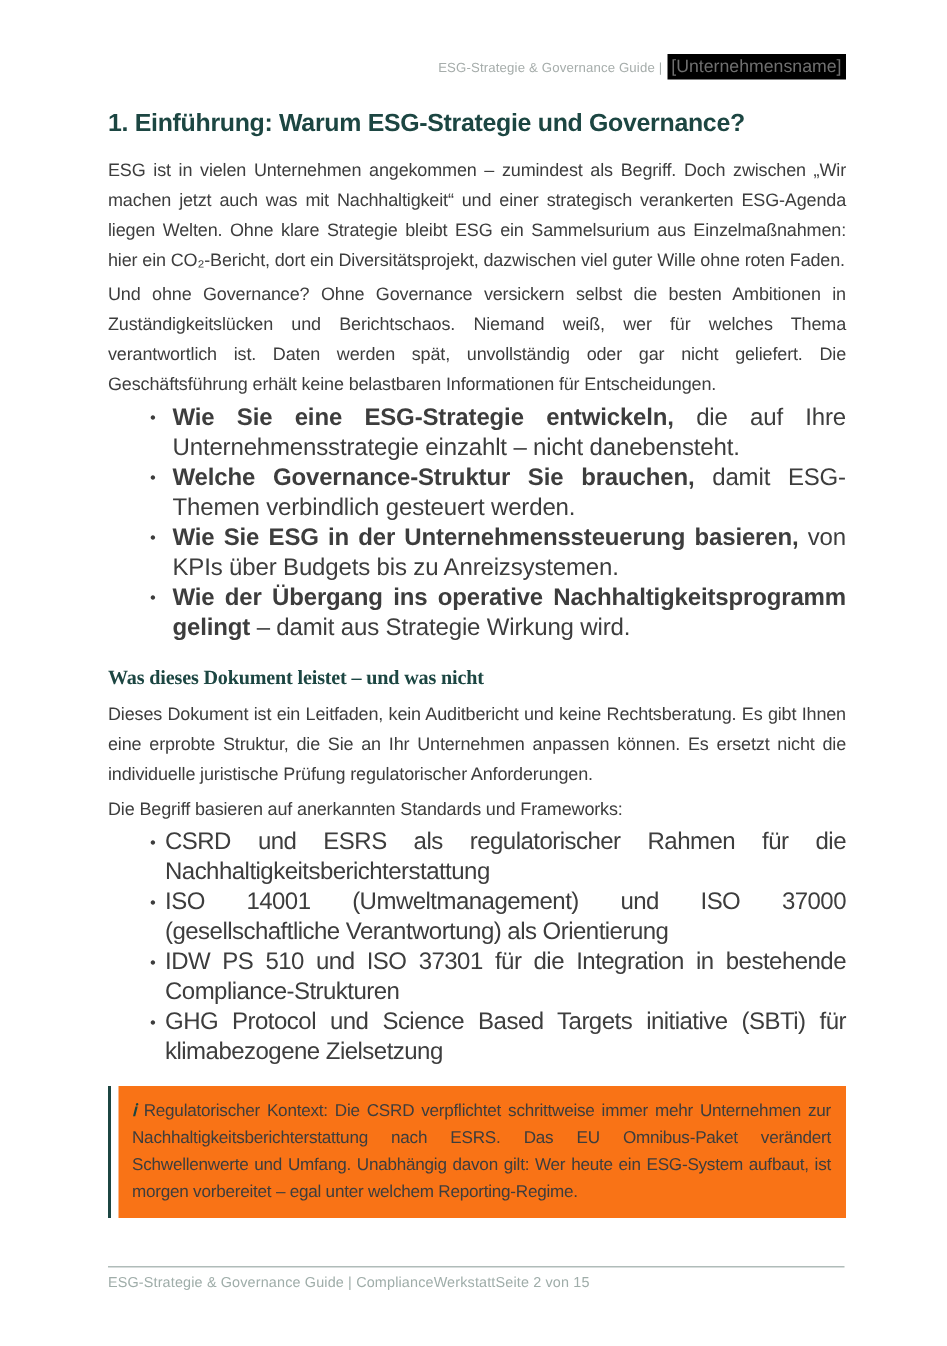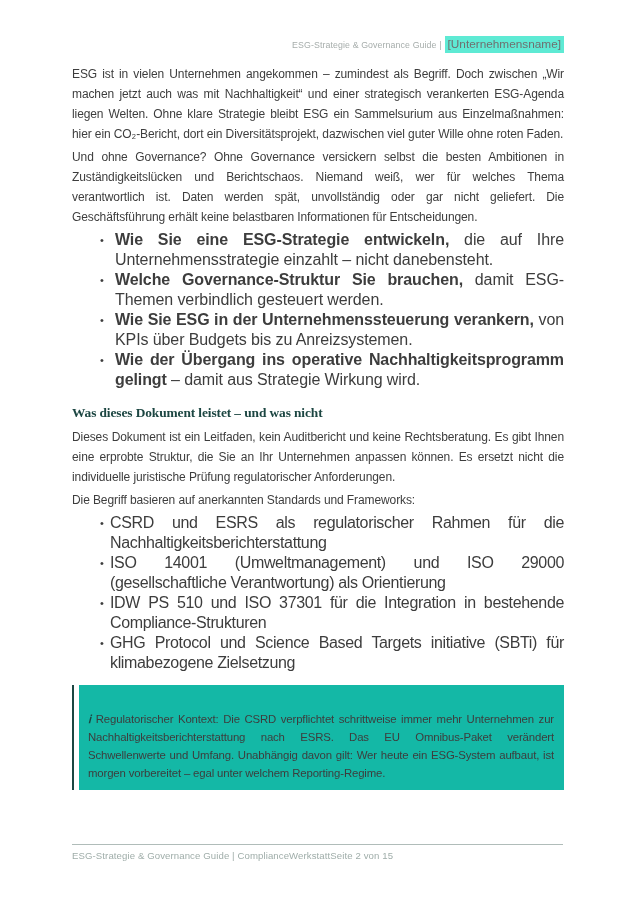--- a/index.html
+++ b/index.html
@@ -5,78 +5,79 @@
   * { margin:0; padding:0; box-sizing:border-box; }
   html,body { width:631px; height:897px; background:#ffffff; overflow:hidden; }
   body { font-family:"Liberation Sans", sans-serif; color:#3d3d3d; }
 
   .page { position:relative; width:631px; height:897px; background:#fff; }
   .content { position:absolute; left:72px; top:0; width:492px; }
 
   
   .hdr { margin-top:36px; text-align:right; display:flex; justify-content:flex-end; align-items:baseline; gap:3px; }
   .hdr-left { font-size:8.8px; color:#a6adab; letter-spacing:0.1px;padding-left:44px; }
-  .hdr-highlight { font-size:11.8px; color:#6f6f6f; background:#5eead4; padding:1px 3px 2px 3px; }
+  .hdr-highlight { font-size:11.8px; color:#6f6f6f; background:#000000; padding:1px 3px 2px 3px; }
 
   
   h1 { margin-top:18px; font-size:16.6px; line-height:21px; font-weight:bold; color:#1c4642; letter-spacing:-0.2px; }
   h2 { margin-top:14px; font-size:13.4px; line-height:18px; font-weight:bold; color:#1c4642; letter-spacing:-0.1px;font-family:Liberation Serif, serif; }
 
   
   p { font-size:12px; line-height:20px; text-align:justify; letter-spacing:-0.1px; margin-top:3px; }
   p.first { margin-top:11px; }
   p.after-h2 { margin-top:5px; }
 
   ul { list-style:none; margin-top:3px; }
   ul li { position:relative; font-size:16px; line-height:20px; text-align:justify; letter-spacing:-0.1px; padding-left:43px; }
   ul li::before { content:"•"; position:absolute; left:28px; top:0; font-size:11px; color:#3d3d3d; }
   ul.standards li { padding-left:38px; letter-spacing:-0.35px; }
   b.lead { font-weight:bold; }
 
   
   .infobox-wrap { margin-top:12px; border-left:2px solid #1c4642; padding-left:5px; }
-  .infobox { background:#14b8a6; padding:25px 10px 8px 9px; font-size:11.4px; line-height:18px; text-align:justify; letter-spacing:-0.15px; color:#3d3d3d; }
+  .infobox { background:#f97316; padding:7px 10px 8px 9px; font-size:11.4px; line-height:18px; text-align:justify; letter-spacing:-0.15px; color:#3d3d3d; }
   .info-icon { font-weight:bold; color:#1c4642; margin-right:5px; font-family:"DejaVu Serif", serif; font-style:italic; }
 
   
   .footer { position:absolute; left:72px; right:68px; top:844px; border-top:1px solid #b0bcb9; padding-top:5px; display:flex; justify-content:flex-start; font-size:9.6px; color:#9fada9; letter-spacing:0.1px; }
 </style>
 </head>
 <body>
 
 <div class="page">
   <div class="content">
 
     <div class="hdr">
       <span class="hdr-left">ESG-Strategie &amp; Governance Guide | </span>
       <span class="hdr-highlight">[Unternehmensname]</span>
     </div>
 
+    <h1>1. Einführung: Warum ESG-Strategie und Governance?</h1>
 
     <p class="first">ESG ist in vielen Unternehmen angekommen – zumindest als Begriff. Doch zwischen „Wir machen jetzt auch was mit Nachhaltigkeit“ und einer strategisch verankerten ESG-Agenda liegen Welten. Ohne klare Strategie bleibt ESG ein Sammelsurium aus Einzelmaßnahmen: hier ein CO₂-Bericht, dort ein Diversitätsprojekt, dazwischen viel guter Wille ohne roten Faden.</p>
 
     <p>Und ohne Governance? Ohne Governance versickern selbst die besten Ambitionen in Zuständigkeitslücken und Berichtschaos. Niemand weiß, wer für welches Thema verantwortlich ist. Daten werden spät, unvollständig oder gar nicht geliefert. Die Geschäftsführung erhält keine belastbaren Informationen für Entscheidungen.</p>
 
 
     <ul class="benefits">
       <li><b class="lead">Wie Sie eine ESG-Strategie entwickeln,</b><span> die auf Ihre Unternehmensstrategie einzahlt – nicht danebensteht.</span></li>
       <li><b class="lead">Welche Governance-Struktur Sie brauchen,</b><span> damit ESG-Themen verbindlich gesteuert werden.</span></li>
-      <li><b class="lead">Wie Sie ESG in der Unternehmenssteuerung verankern,</b><span> von KPIs über Budgets bis zu Anreizsystemen.</span></li>
+      <li><b class="lead">Wie Sie ESG in der Unternehmenssteuerung basieren,</b><span> von KPIs über Budgets bis zu Anreizsystemen.</span></li>
       <li><b class="lead">Wie der Übergang ins operative Nachhaltigkeitsprogramm gelingt</b><span> – damit aus Strategie Wirkung wird.</span></li>
     </ul>
 
     <h2>Was dieses Dokument leistet – und was nicht</h2>
 
     <p class="after-h2">Dieses Dokument ist ein Leitfaden, kein Auditbericht und keine Rechtsberatung. Es gibt Ihnen eine erprobte Struktur, die Sie an Ihr Unternehmen anpassen können. Es ersetzt nicht die individuelle juristische Prüfung regulatorischer Anforderungen.</p>
 
     <p>Die Begriff basieren auf anerkannten Standards und Frameworks:</p>
 
     <ul class="standards">
       <li>CSRD und ESRS als regulatorischer Rahmen für die Nachhaltigkeitsberichterstattung</li>
-      <li>ISO 14001 (Umweltmanagement) und ISO 29000 (gesellschaftliche Verantwortung) als Orientierung</li>
+      <li>ISO 14001 (Umweltmanagement) und ISO 37000 (gesellschaftliche Verantwortung) als Orientierung</li>
       <li>IDW PS 510 und ISO 37301 für die Integration in bestehende Compliance-Strukturen</li>
       <li>GHG Protocol und Science Based Targets initiative (SBTi) für klimabezogene Zielsetzung</li>
     </ul>
 
     <div class="infobox-wrap">
       <div class="infobox">
         <span class="info-icon">ℹ</span><span>Regulatorischer Kontext: Die CSRD verpflichtet schrittweise immer mehr Unternehmen zur Nachhaltigkeitsberichterstattung nach ESRS. Das EU Omnibus-Paket verändert Schwellenwerte und Umfang. Unabhängig davon gilt: Wer heute ein ESG-System aufbaut, ist morgen vorbereitet – egal unter welchem Reporting-Regime.</span>
       </div>
     </div>
 

